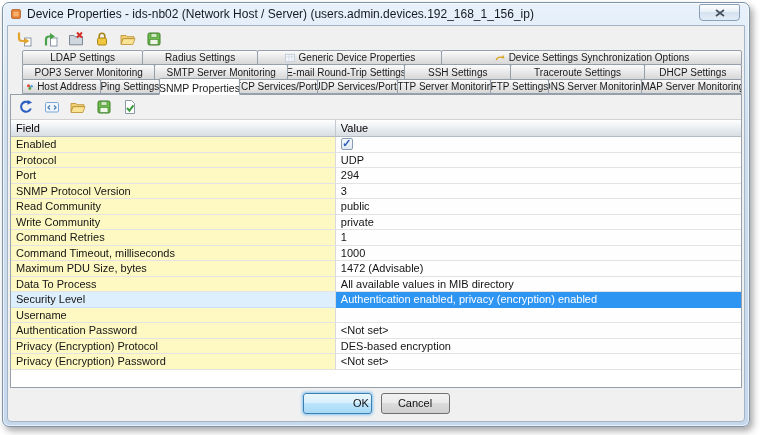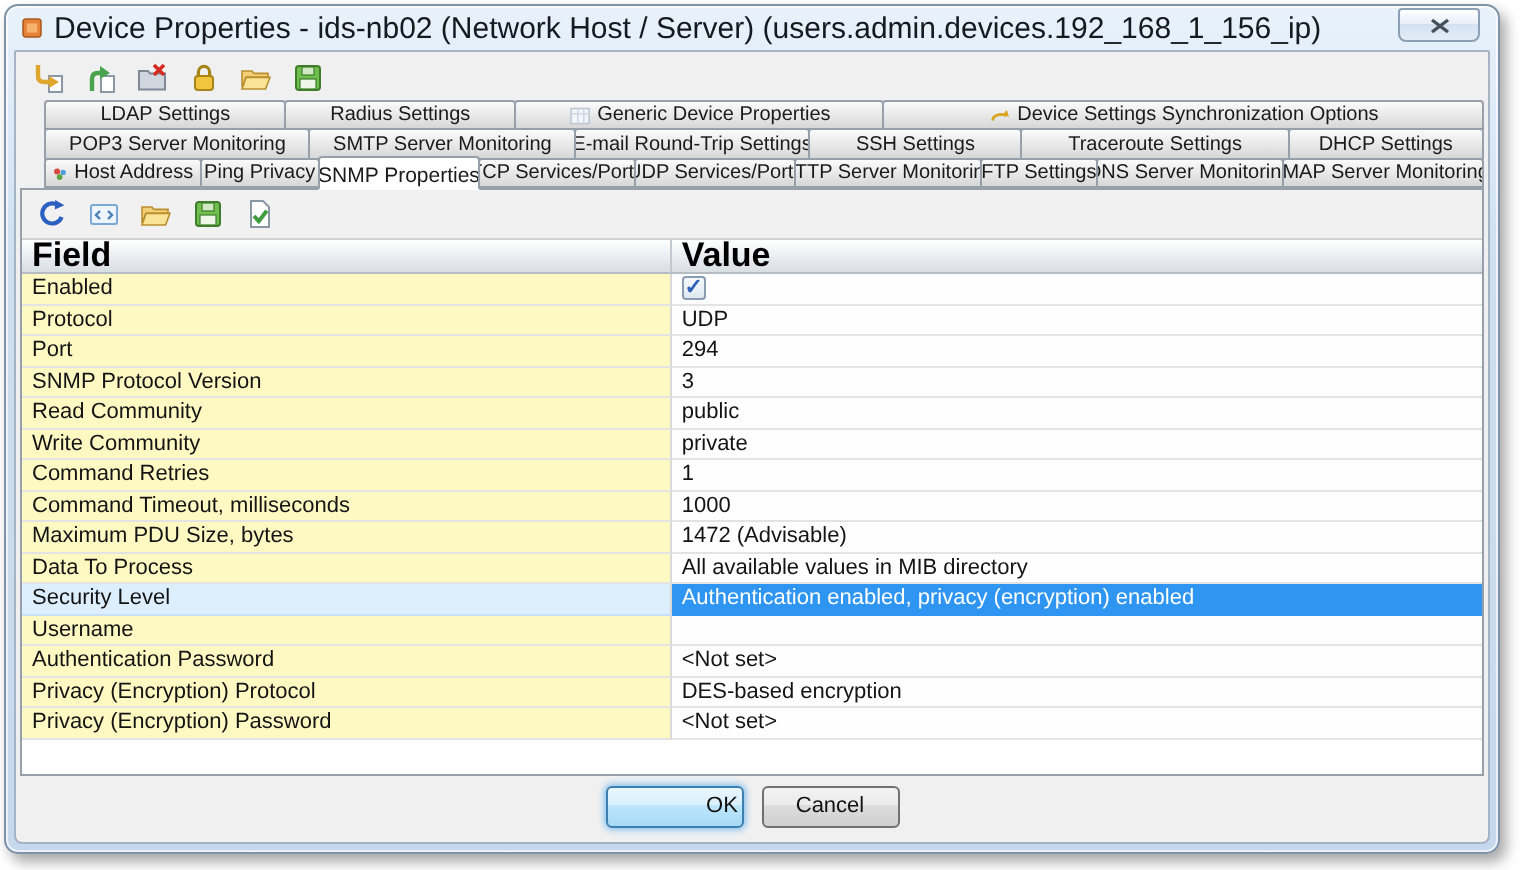--- a/index.html
+++ b/index.html
@@ -4,21 +4,21 @@
 <style>
   html,body{margin:0;padding:0;width:762px;height:435px;background:#fff;overflow:hidden;
     font-family:"Liberation Sans", sans-serif;-webkit-font-smoothing:antialiased;}
   *{box-sizing:border-box;}
 
   
   .window{position:absolute;left:2px;top:2px;width:748px;height:425px;border-radius:7px;
     background:linear-gradient(#e9f2fb,#cfdff1 30%,#c6d8ec);border:1px solid #7f93a9;
     box-shadow:3px 4px 7px rgba(0,0,0,.35), inset 0 0 0 1px rgba(255,255,255,.65);}
   .titlebar{height:21px;display:flex;align-items:center;gap:5px;padding:0 7px;
-    font-size:15px;color:#151a20;}
+    font-size:12px;color:#151a20;}
   .title-text{white-space:nowrap;overflow:hidden;text-overflow:ellipsis;padding-top:1px;}
   .close-btn{position:absolute;top:1px;right:9px;width:41px;height:17px;
     border:1px solid #8ba0b6;border-radius:2px 2px 4px 4px;
     background:linear-gradient(#fdfeff,#e8f0f8 45%,#d3e1ef 46%,#e3edf7);
     display:flex;align-items:center;justify-content:center;cursor:pointer;}
 
   
   .client{position:absolute;left:4px;top:22px;right:4px;bottom:4px;background:#f0f0f0;
     border:1px solid #a5b4c4;border-radius:1px 1px 4px 4px;display:flex;flex-direction:column;overflow:hidden;}
 
@@ -40,21 +40,21 @@
   .tab.active{background:#fff;border-bottom-color:#fff;position:relative;z-index:4;
     margin-bottom:-1px;margin-top:-2px;padding-top:2px;font-size:10.5px;}
 
   
   .panel{flex:1;margin:0 2px;background:#fff;border:1px solid #96a0aa;display:flex;
     flex-direction:column;position:relative;z-index:1;overflow:hidden;}
   .panel-toolbar{height:25px;flex:none;background:#f1f1f1;border-bottom:1px solid #d2d2d2;
     display:flex;align-items:center;gap:3px;padding:0 3px;}
 
   .thead{display:flex;height:17px;flex:none;background:linear-gradient(#ffffff,#e7ebef 60%,#d9dee3);
-    border-bottom:1px solid #b6bcc3;font-weight:bold;font-size:17px;align-items:center;}
+    border-bottom:1px solid #b6bcc3;font-weight:normal;font-size:11px;align-items:center;}
   .th{white-space:nowrap;overflow:hidden;}
   .th.field{width:44.5%;padding-left:5px;border-right:1px solid #c4c9cf;height:100%;display:flex;align-items:center;}
   .th.value{flex:1;padding-left:5px;}
 
   .tbody{flex:1;overflow:hidden;background:#fff;}
   .tr{display:flex;height:15.5px;font-size:11px;cursor:default;}
   .td{display:flex;align-items:center;border-bottom:1px solid #e3e3e3;overflow:hidden;
     white-space:nowrap;min-width:0;color:#141414;}
   .td.field{width:44.5%;padding-left:5px;background:#fef9c3;border-right:1px solid #d9d9d9;}
   .td.value{flex:1;padding-left:5px;background:#fefefe;}
@@ -180,21 +180,21 @@
       <div class="tab-row r3">
         <div class="tab" style="flex-grow:97">
           <svg class="icon12" viewBox="0 0 16 16">
             <circle cx="5" cy="5.5" r="3" fill="#d94a3f"></circle>
             <circle cx="11" cy="6.5" r="2.6" fill="#4f9ed9"></circle>
             <circle cx="7.5" cy="11" r="2.8" fill="#57a33c"></circle>
           </svg>
           <span>Host Address</span>
         </div>
         <div class="tab" style="flex-grow:72">
-          <span>Ping Privacy</span>
+          <span>Ping Settings</span>
         </div>
         <div class="tab active" style="flex-grow:100">
           <span>SNMP Properties</span>
         </div>
         <div class="tab" style="flex-grow:98">
           <span>TCP Services/Ports</span>
         </div>
         <div class="tab" style="flex-grow:100">
           <span>UDP Services/Ports</span>
         </div>

